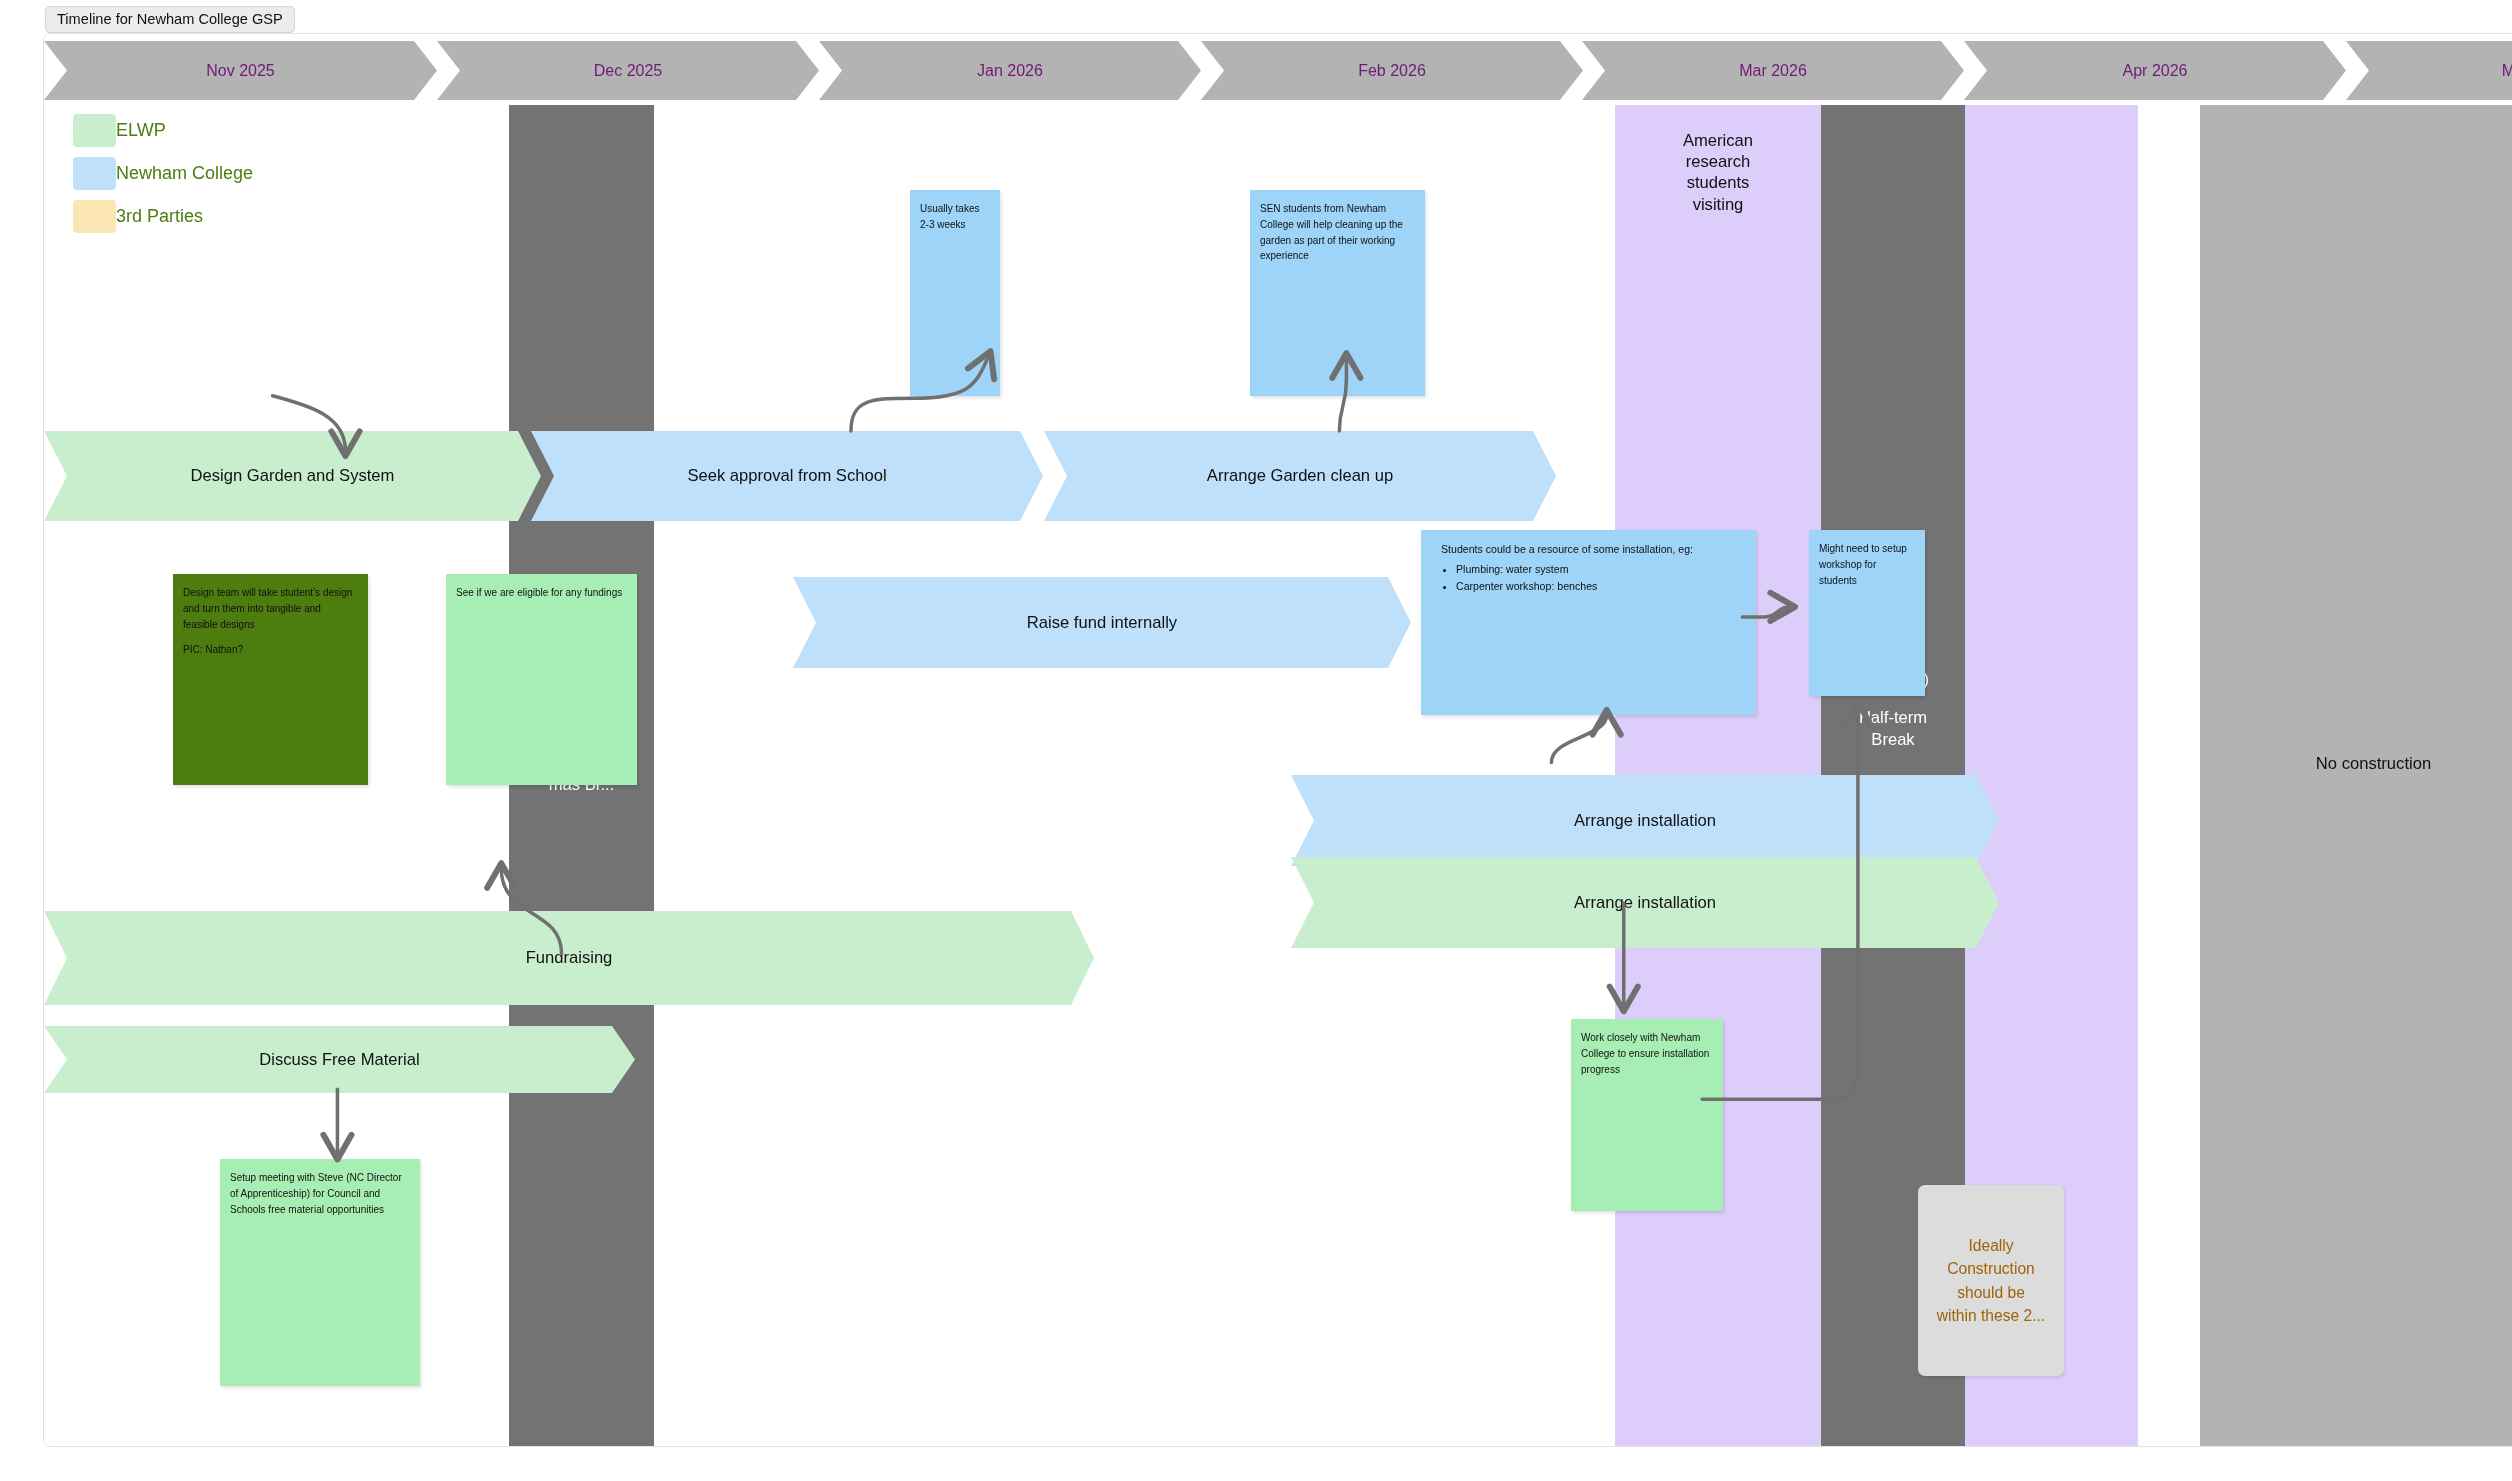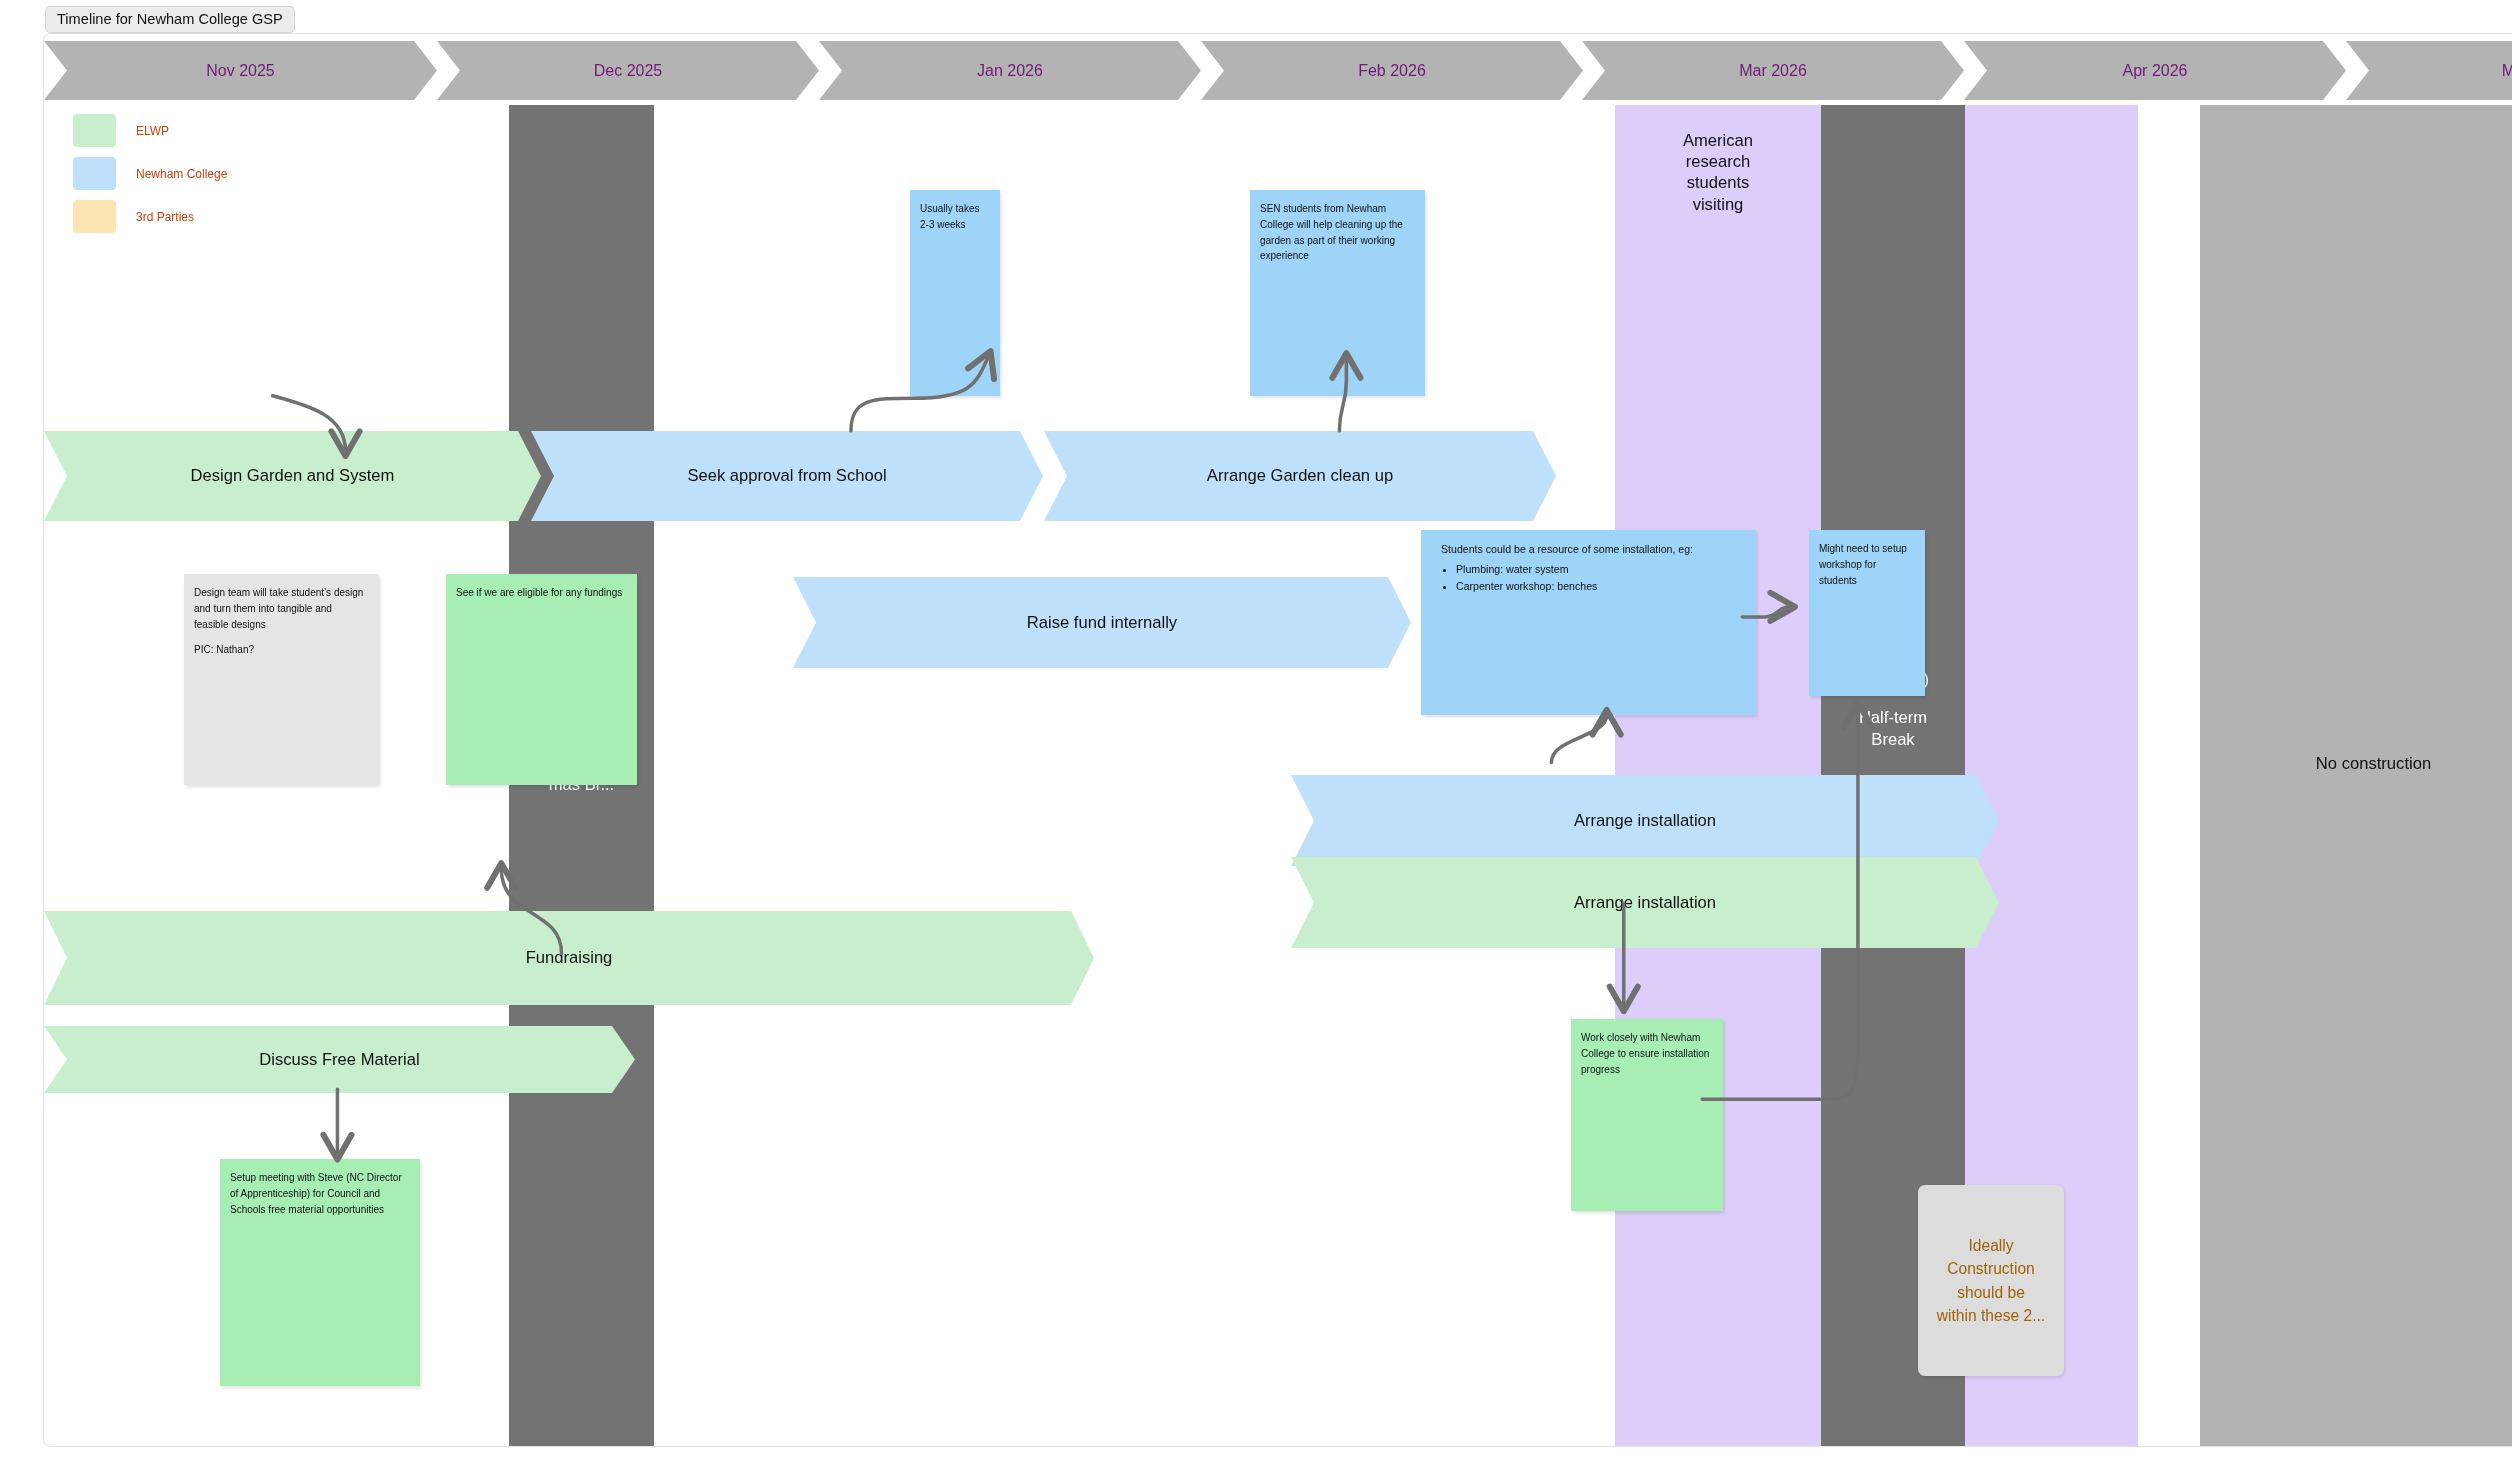--- a/index.html
+++ b/index.html
@@ -24,21 +24,21 @@
 
   
   .band{position:absolute;top:71px;height:1341px;}
   .band-label{position:absolute;left:0;right:0;display:flex;align-items:center;
     justify-content:center;text-align:center;font-size:16.6px;line-height:1.28;}
 
   
   .legend{position:absolute;left:29px;top:75px;z-index:20;}
   .leg-row{display:flex;align-items:center;height:43px;}
   .leg-sw{width:43px;height:33px;border-radius:4px;}
-  .leg-tx{margin-left:20px;font-size:12px;color:#c2410c;}
+  .leg-tx{font-size:18px;color:#4d7c0f;}
 
   
   .task{position:absolute;display:flex;align-items:center;justify-content:center;
     font-size:16.6px;color:#111;text-align:center;z-index:18;
     clip-path:polygon(0 0, calc(100% - 23px) 0, 100% 50%, calc(100% - 23px) 100%, 0 100%, 23px 50%);}
 
   
   .note{position:absolute;z-index:22;box-shadow:1.5px 2px 3.5px rgba(0,0,0,.13);
     padding:11px 10px;box-sizing:border-box;font-size:10px;line-height:1.58;color:#111;}
   .note.big{font-size:10.6px;padding-left:20px;}
@@ -195,21 +195,21 @@
     </div>
 
     <div class="note" style="left:866px;top:156px;width:90px;height:206px;background:#9dd4f8;">
       <span>Usually takes 2-3 weeks</span>
     </div>
 
     <div class="note" style="left:1206px;top:156px;width:175px;height:206px;background:#9dd4f8;">
       <span>SEN students from Newham College will help cleaning up the garden as part of their working experience</span>
     </div>
 
-    <div class="note" style="left:129px;top:540px;width:195px;height:211px;background:#e5e5e5;margin-left:11px;">
+    <div class="note" style="left:129px;top:540px;width:195px;height:211px;background:#4d7c0f;">
       <div>
         <span>Design team will take student’s design and turn them into tangible and feasible designs</span>
         <span class="blank"></span>
         <span>PIC: Nathan?</span>
       </div>
     </div>
 
     <div class="note" style="left:402px;top:540px;width:191px;height:211px;background:#a6eeb4;">
       <span>See if we are eligible for any fundings</span>
     </div>

